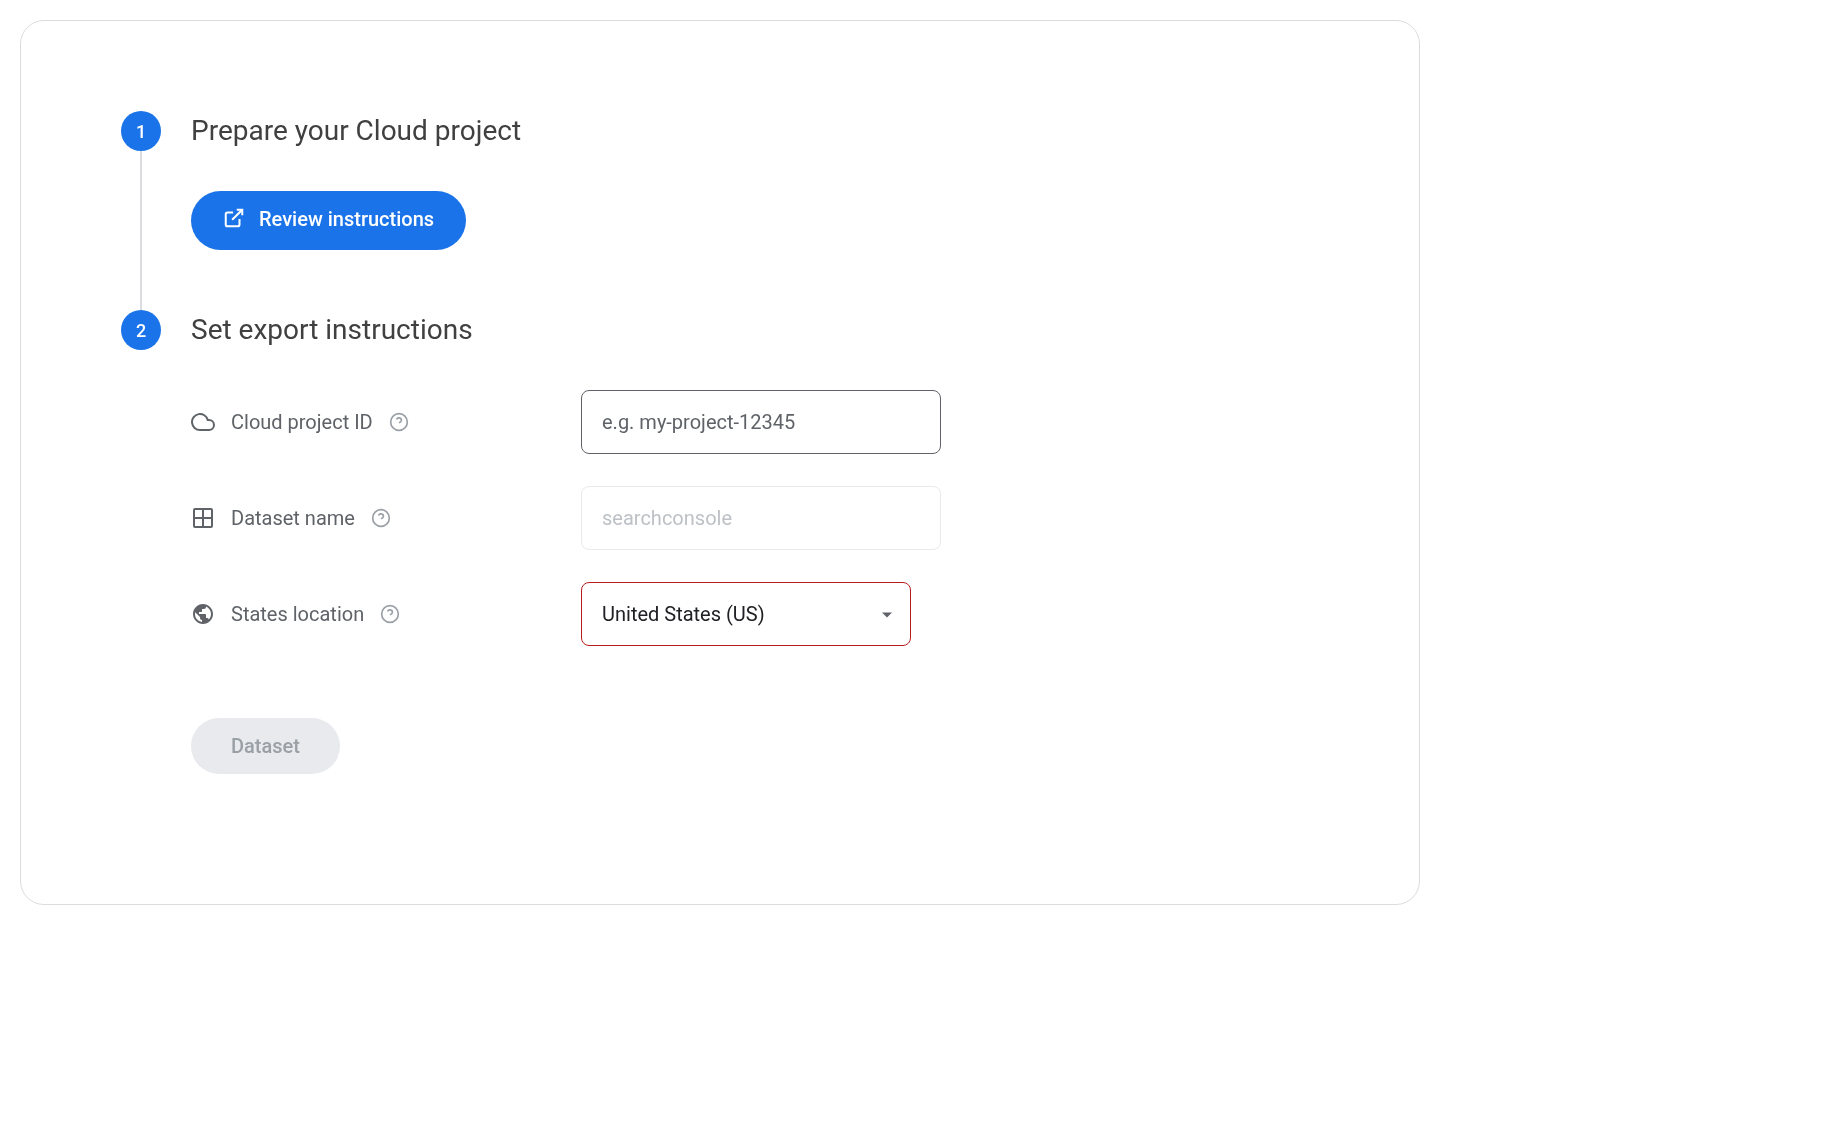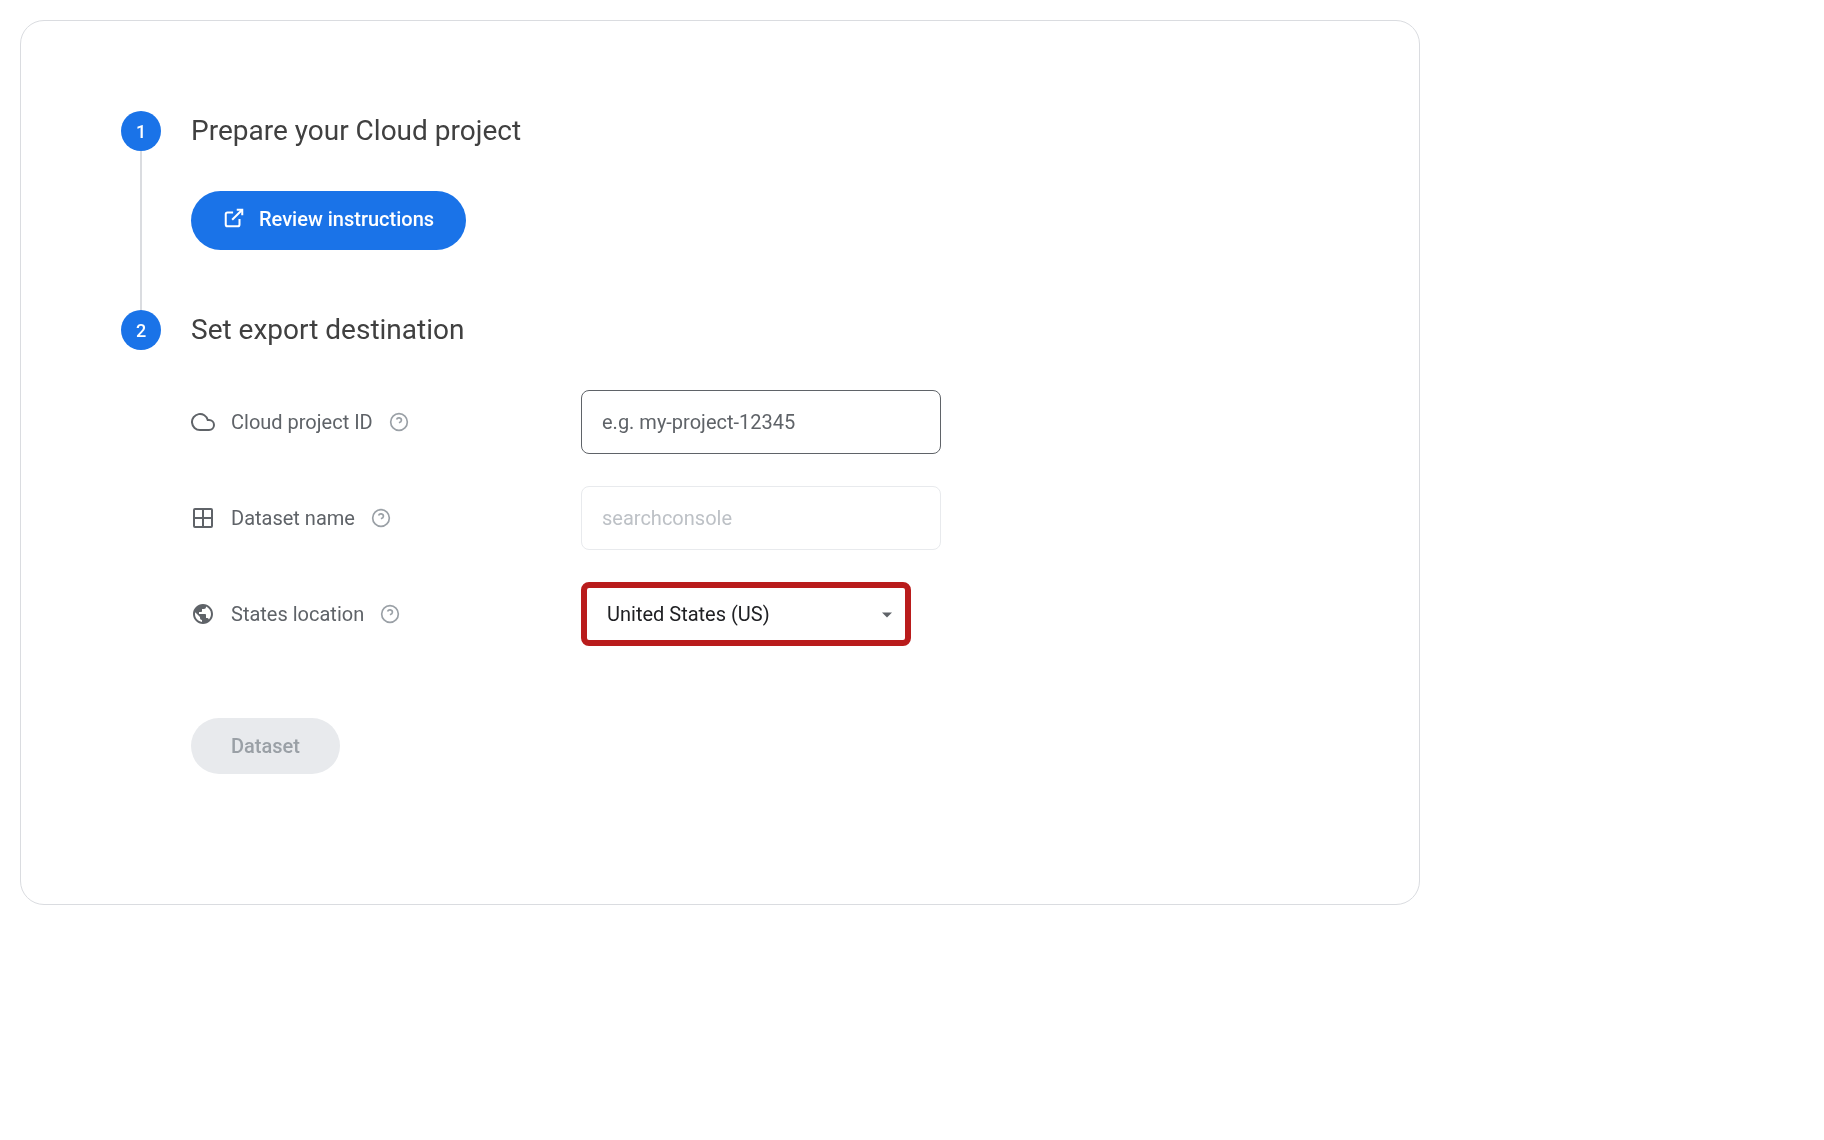--- a/index.html
+++ b/index.html
@@ -125,21 +125,21 @@
     .input-text.disabled::placeholder {
       color: #bdc1c6;
     }
     .select-wrap {
       position: relative;
       width: 330px;
     }
     .select-box {
       width: 100%;
       height: 64px;
-      border: 6px solid #b91c1c;
+      border: 1px solid #b91c1c;
       border-radius: 8px;
       padding: 0 50px 0 20px;
       font-size: 20px;
       color: #202124;
       background: #fff;
       display: flex;
       align-items: center;
       cursor: pointer;
       font-family: inherit;
     }
@@ -183,21 +183,21 @@
               <line x1="10" y1="14" x2="21" y2="3"></line>
             </svg>
           </span>
           <span>Review instructions</span>
         </button>
       </div>
     </div>
 
     <div class="step">
       <div class="step-badge">2</div>
-      <div class="step-title">Set export destination</div>
+      <div class="step-title">Set export instructions</div>
       <div class="step-body">
 
         
         <div class="form-row">
           <div class="form-label-group">
             <span class="form-icon">
               <svg viewBox="0 0 24 24" fill="none" stroke="currentColor" stroke-width="2">
                 <path d="M18 10h-1.26A8 8 0 1 0 9 20h9a5 5 0 0 0 0-10z"></path>
               </svg>
             </span>

